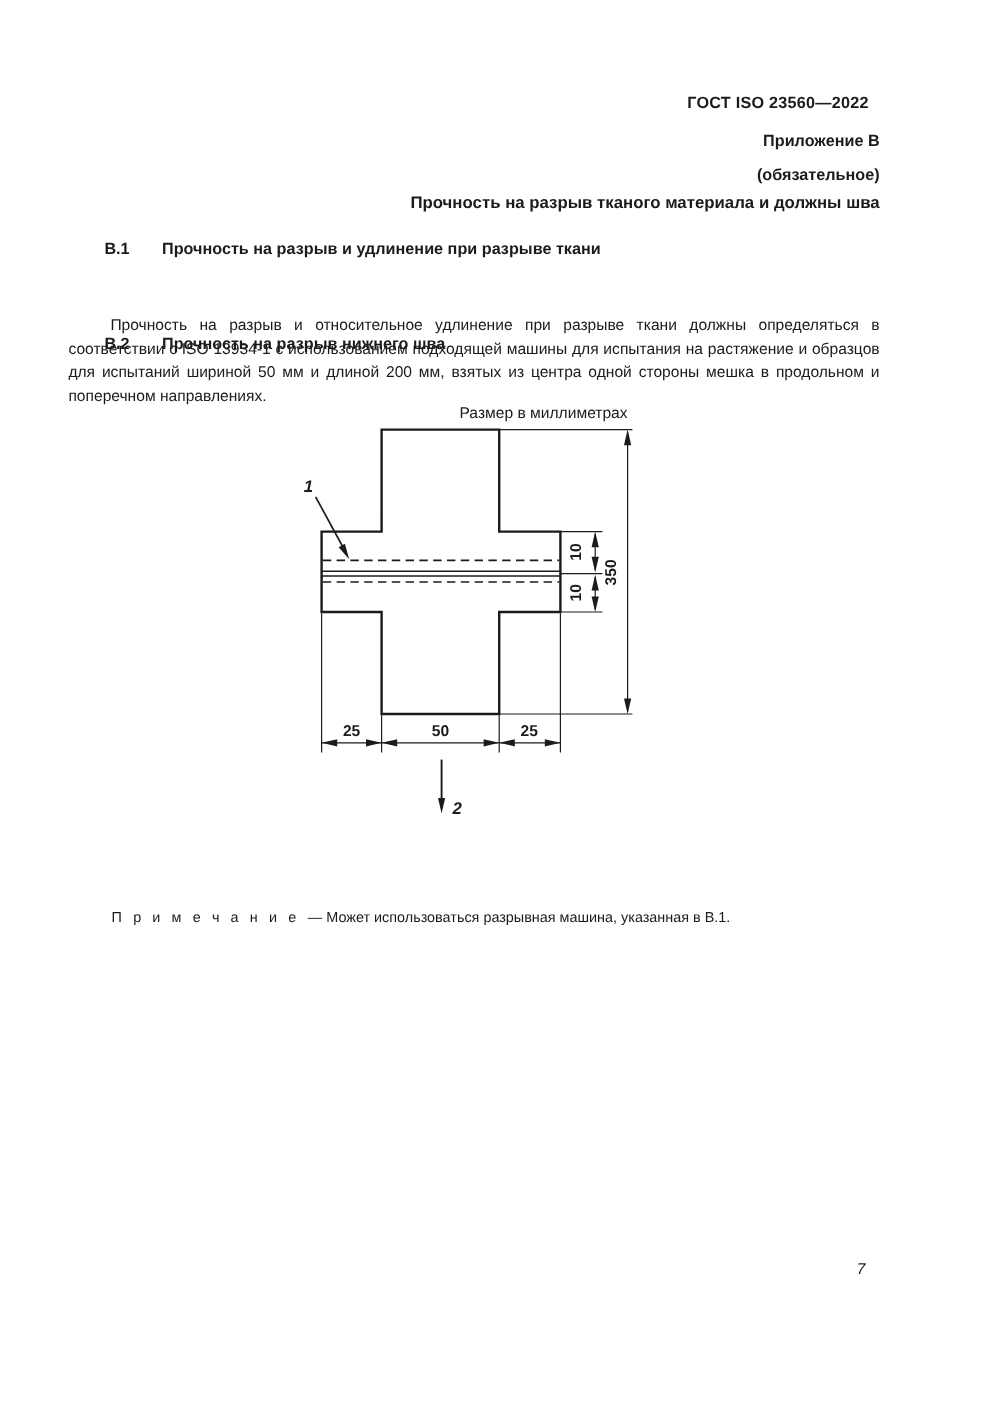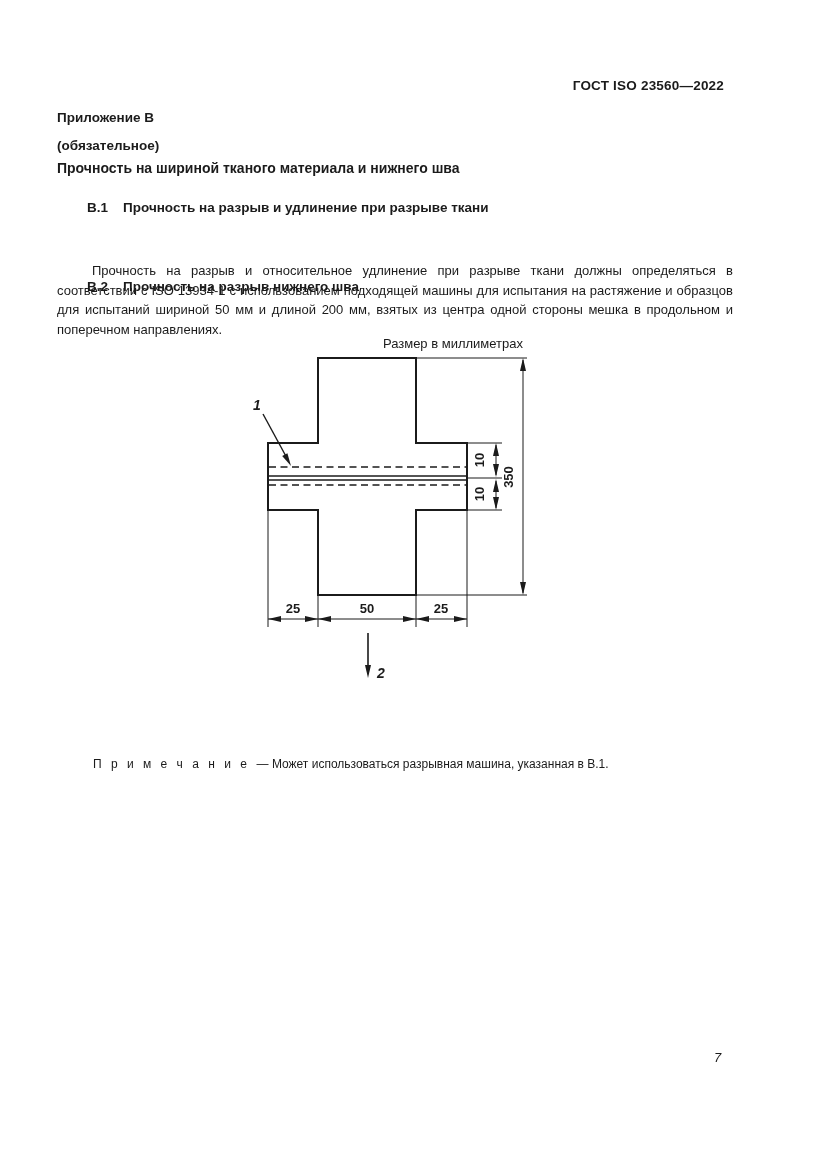--- a/index.html
+++ b/index.html
@@ -4,30 +4,30 @@
 <style>
   html,body { margin:0; padding:0; background:#ffffff; }
   .page {
     position:relative; width:824px; height:1169px; background:#ffffff;
     font-family:"Liberation Sans", sans-serif; color:#1b1b1b; overflow:hidden;
   }
   .abs { position:absolute; }
   .doc-header {
     top:78px; right:100px; font-size:13.5px; font-weight:bold; letter-spacing:.2px;
   }
-  .centerblock { left:57px; width:676px; text-align:left; }
+  .centerblock { left:57px; width:676px; text-align:right; }
   .appendix-label   { top:110px; font-size:13.5px; font-weight:bold; }
   .appendix-status  { top:138px; font-size:13.5px; font-weight:bold; }
   .appendix-title   { top:160px; font-size:14px;   font-weight:bold; }
   .section-heading {
     left:87px; width:646px; font-size:13.5px; font-weight:bold;
   }
   .sh-1 { top:200px; }
   .sh-2 { top:279px; }
-  .section-heading .num { margin-right:15px; }
+  .section-heading .num { margin-right:27px; }
   .bodypara {
     left:57px; width:676px; font-size:13px; line-height:19.5px;
     text-align:justify; text-indent:35px; margin:0;
   }
   .bp-1 { top:221px;margin-top:40px; }
   .bp-2 { top:300px; }
   .units-note {
     top:336px; left:340px; width:183px; text-align:right; font-size:13px;
   }
   .figure-svg { left:240px; top:352px; }
@@ -55,21 +55,21 @@
 </style>
 </head>
 <body>
 
 <div class="page">
 
   <div class="abs doc-header">ГОСТ ISO 23560—2022</div>
 
   <div class="abs centerblock appendix-label">Приложение В</div>
   <div class="abs centerblock appendix-status">(обязательное)</div>
-  <div class="abs centerblock appendix-title">Прочность на шириной тканого материала и нижнего шва</div>
+  <div class="abs centerblock appendix-title">Прочность на разрыв тканого материала и должны шва</div>
 
   <div class="abs section-heading sh-1">
     <span class="num">В.1</span><span>Прочность на разрыв и удлинение при разрыве ткани</span>
   </div>
   <p class="abs bodypara bp-1">Прочность на разрыв и относительное удлинение при разрыве ткани должны определяться в соответствии с ISO 13934-1 с использованием подходящей машины для испытания на растяжение и образцов для испытаний шириной 50 мм и длиной 200 мм, взятых из центра одной стороны мешка в продольном и поперечном направлениях.</p>
 
   <div class="abs section-heading sh-2">
     <span class="num">В.2</span><span>Прочность на разрыв нижнего шва</span>
   </div>
 

